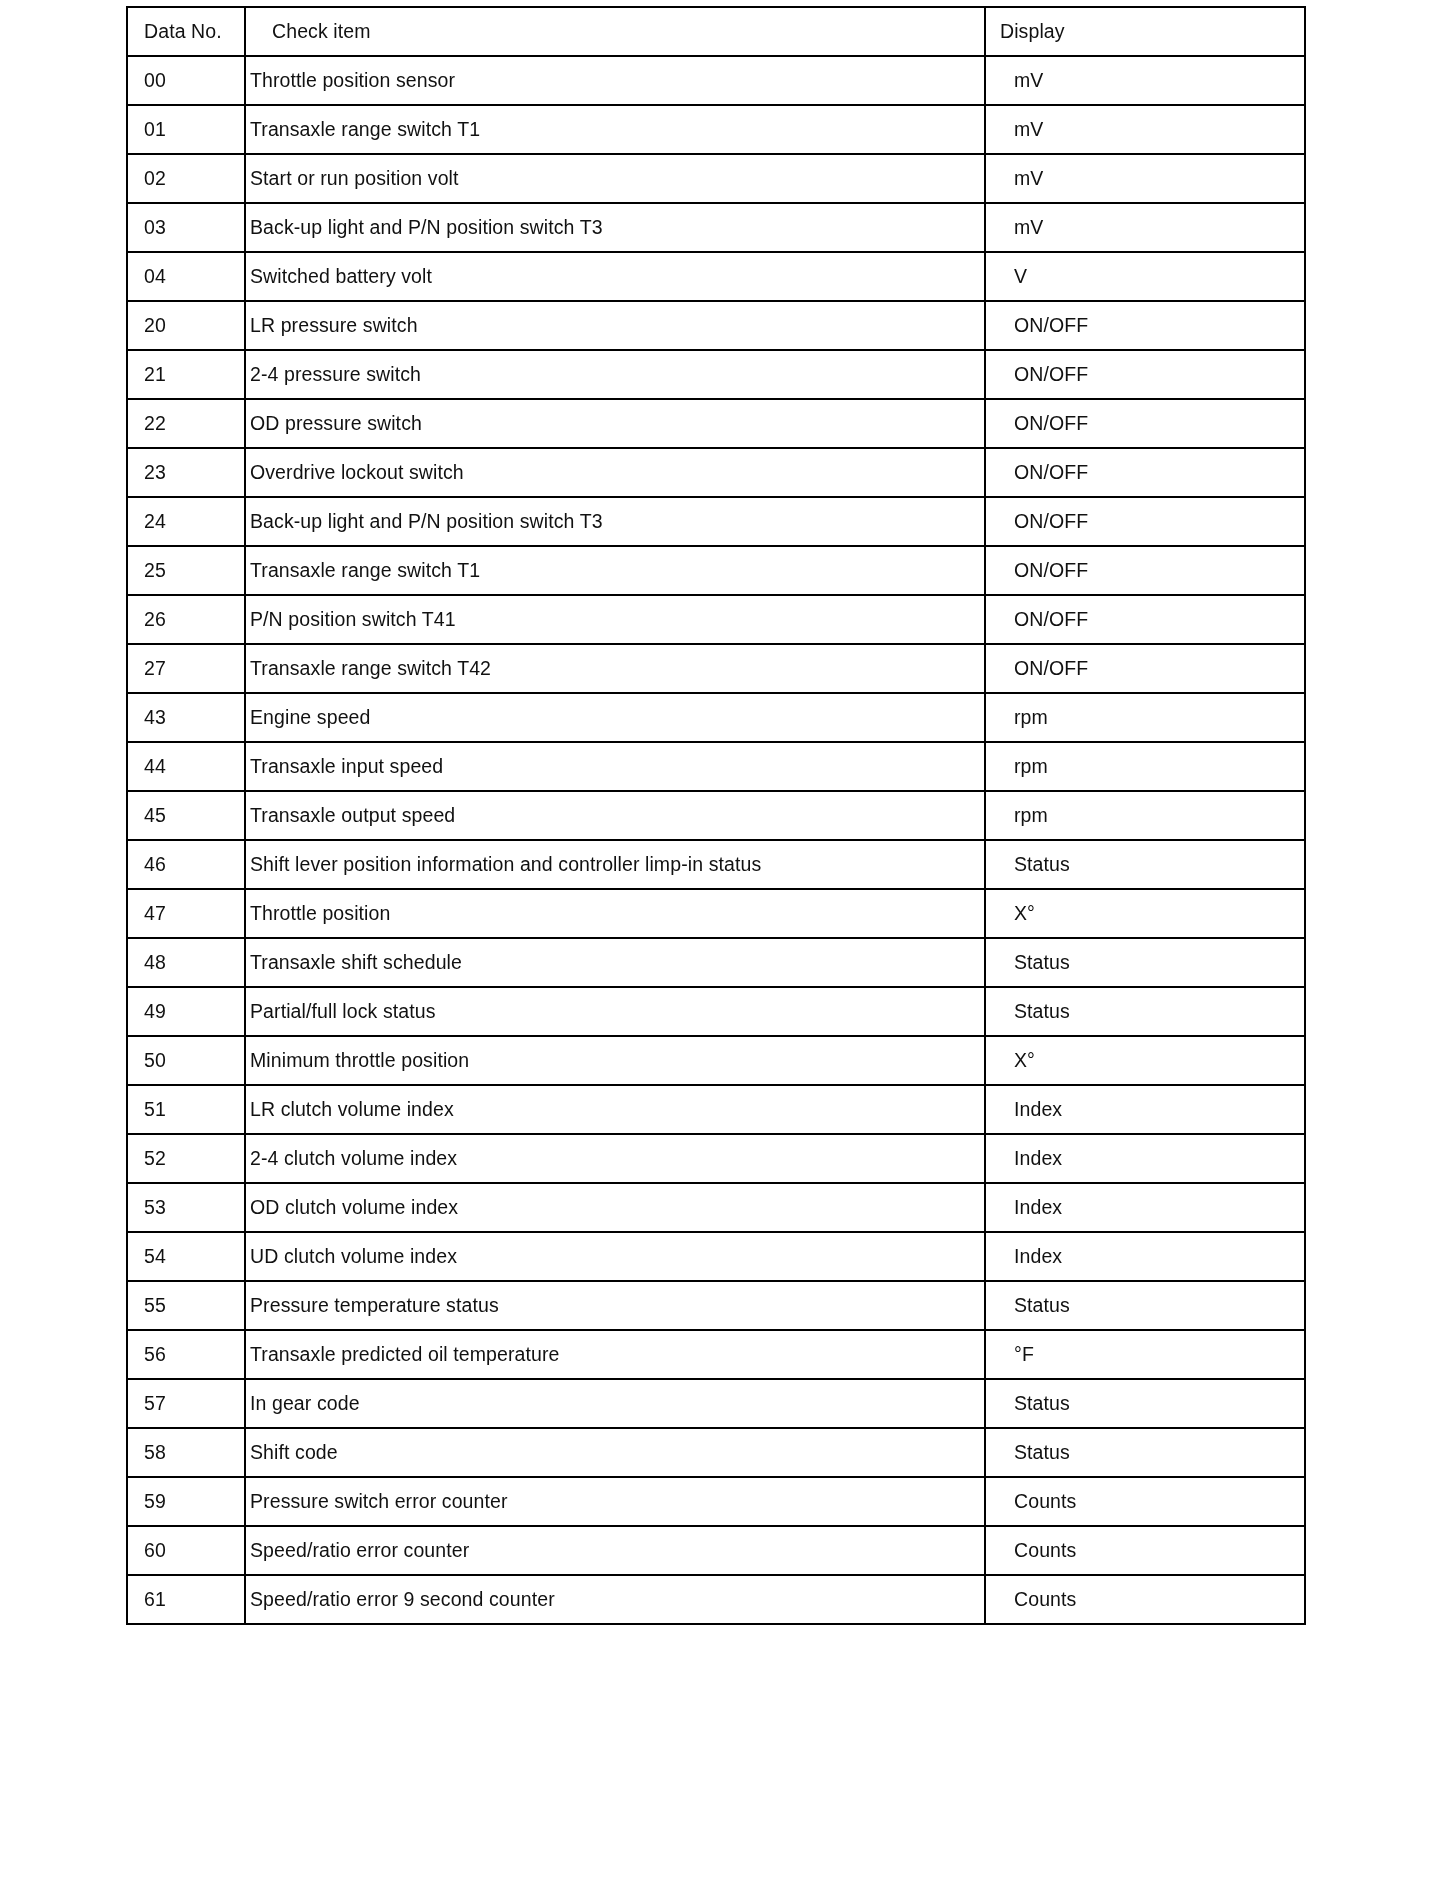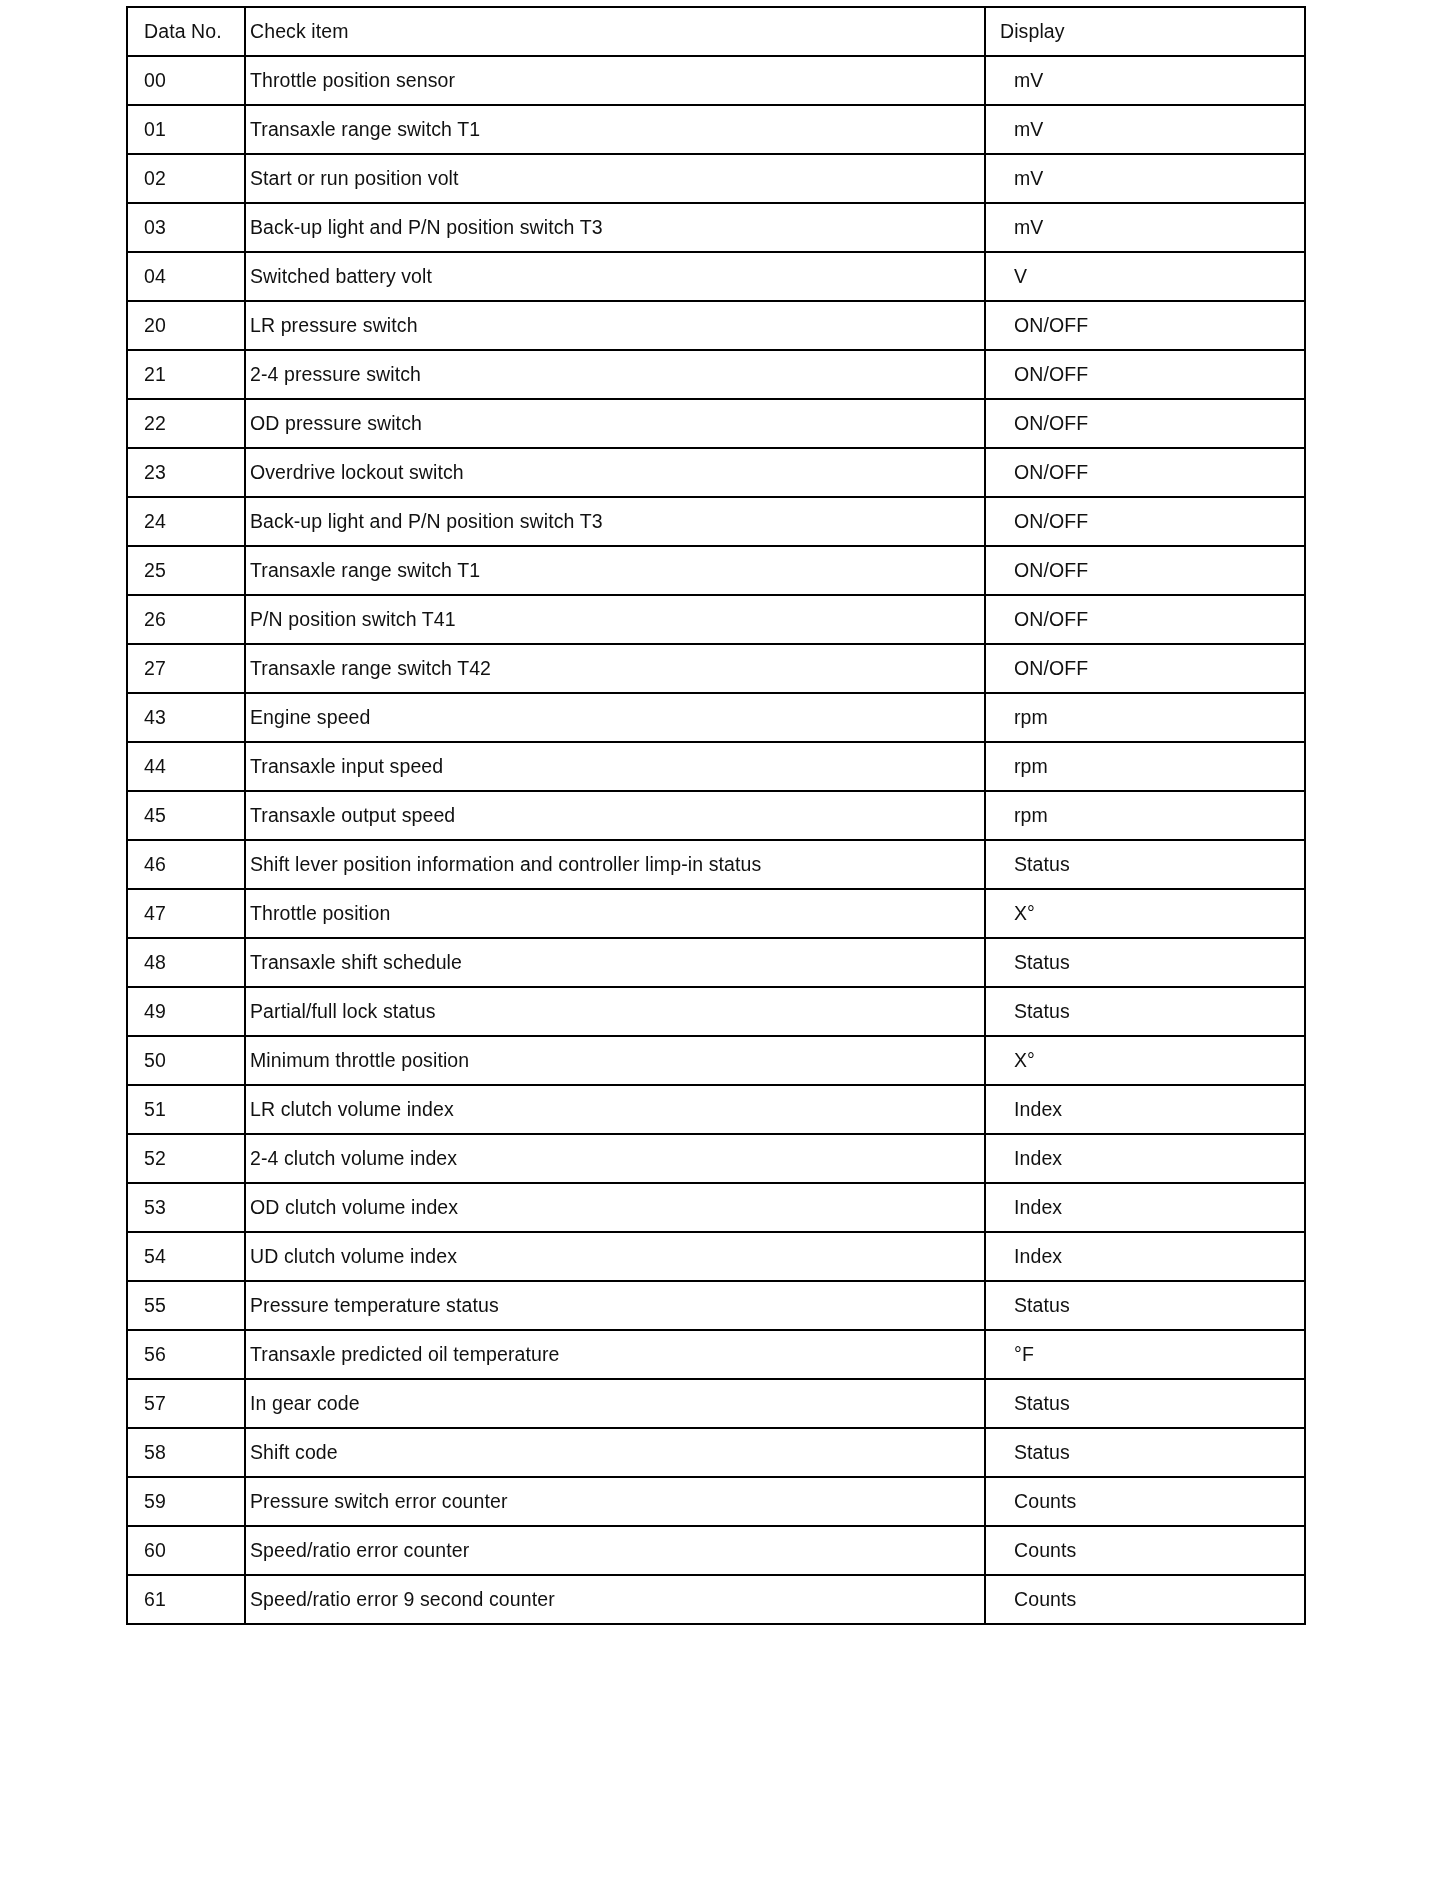--- a/index.html
+++ b/index.html
@@ -42,21 +42,21 @@
     font-weight: normal;
   }
   col.col-no { width: 118px; }
   col.col-item { width: 740px; }
   col.col-display { width: 320px; }
 
   table.data-table td.cell-no { padding-left: 16px; margin-left: 40px; }
   table.data-table td.cell-item { padding-left: 4px; }
   table.data-table td.cell-display { padding-left: 28px; }
   table.data-table thead th.head-no { padding-left: 16px; }
-  table.data-table thead th.head-item { padding-left: 4px; }
+  table.data-table thead th.head-item { padding-left: 26px; }
   table.data-table thead th.head-display { padding-left: 14px; }
 </style>
 </head>
 <body>
 
 <div class="page">
   <table class="data-table">
     <colgroup>
       <col class="col-no">
       <col class="col-item">

